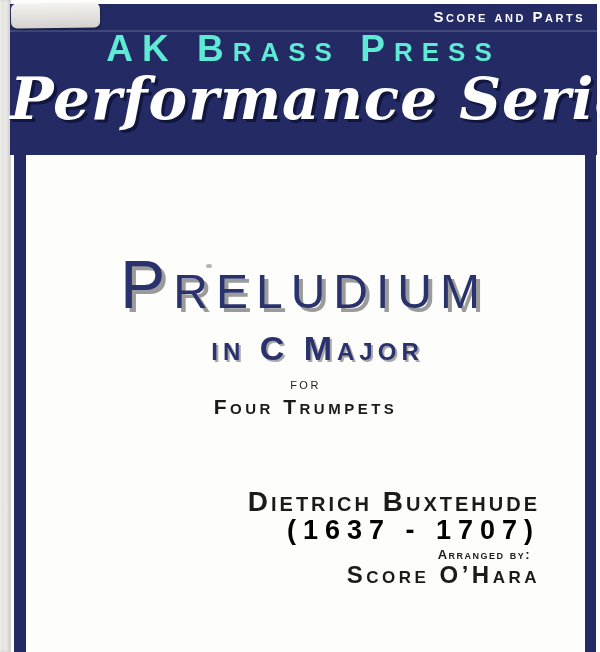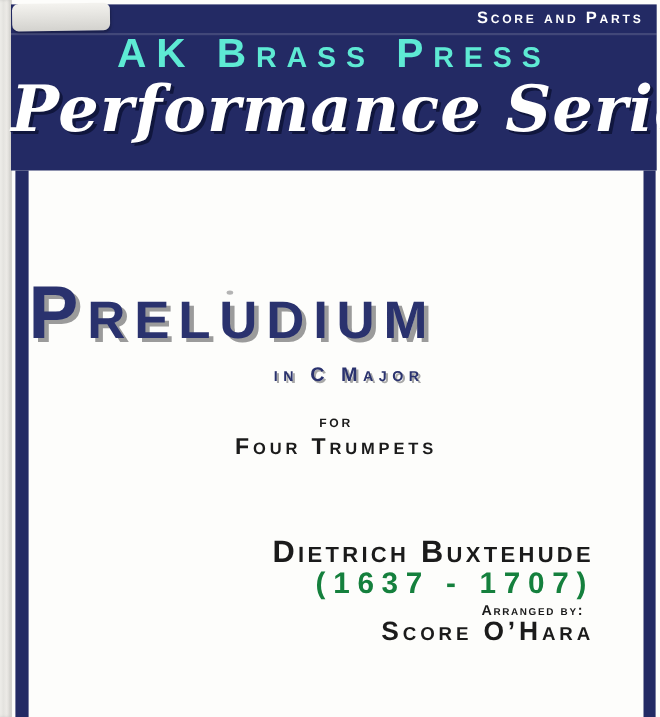--- a/index.html
+++ b/index.html
@@ -53,49 +53,49 @@
   .frame-left{
     position:absolute;left:14px;top:155px;width:12px;bottom:0;
     background:#232a64;
   }
   .frame-right{
     position:absolute;left:585px;top:155px;width:11px;bottom:0;
     background:#232a64;
   }
   
   .title{
-    position:absolute;top:250px;left:26px;right:18px;text-align:left;
-    color:#2a326e;font-weight:bold;font-variant:small-caps;
+    position:absolute;top:250px;left:26px;right:18px;text-align:center;
+    color:#2a326e;font-weight:normal;font-variant:small-caps;
     font-size:68px;line-height:1;letter-spacing:8px;
     text-shadow:4px 4px 0 #9b9b9b;white-space:nowrap;
   }
   .subtitle{
     position:absolute;top:331px;left:26px;right:15px;text-align:center;
     color:#2a326e;font-weight:bold;font-variant:small-caps;
-    font-size:18px;line-height:1;letter-spacing:5px;
+    font-size:34px;line-height:1;letter-spacing:5px;
     text-shadow:2px 2px 0 #a8a8a8;white-space:nowrap;margin-left:24px;
   }
   .for-label{
     position:absolute;top:376px;left:26px;right:15px;text-align:center;
-    color:#1b1b1b;font-weight:bold;font-variant:small-caps;
+    color:#1b1b1b;font-weight:normal;font-variant:small-caps;
     font-size:16px;line-height:1;letter-spacing:2.5px;
   }
   .ensemble{
     position:absolute;top:396px;left:26px;right:15px;text-align:center;
     color:#1b1b1b;font-weight:bold;font-variant:small-caps;
     font-size:21px;line-height:1;letter-spacing:3.5px;white-space:nowrap;
   }
   .composer{
     position:absolute;top:488px;right:60px;text-align:right;
     color:#1b1b1b;font-weight:bold;font-variant:small-caps;
     font-size:28px;line-height:1;letter-spacing:3px;white-space:nowrap;
   }
   .dates{
     position:absolute;top:517px;right:60px;text-align:right;
-    color:#15803d;font-weight:bold;
+    color:#000000;font-weight:bold;
     font-size:27px;line-height:1;letter-spacing:7px;white-space:nowrap;
   }
   .arranged-by{
     position:absolute;top:548px;right:69px;text-align:right;
     color:#1b1b1b;font-weight:bold;font-variant:small-caps;
     font-size:13px;line-height:1;letter-spacing:1.5px;white-space:nowrap;
   }
   .arranger{
     position:absolute;top:563px;right:60px;text-align:right;
     color:#1b1b1b;font-weight:bold;font-variant:small-caps;

